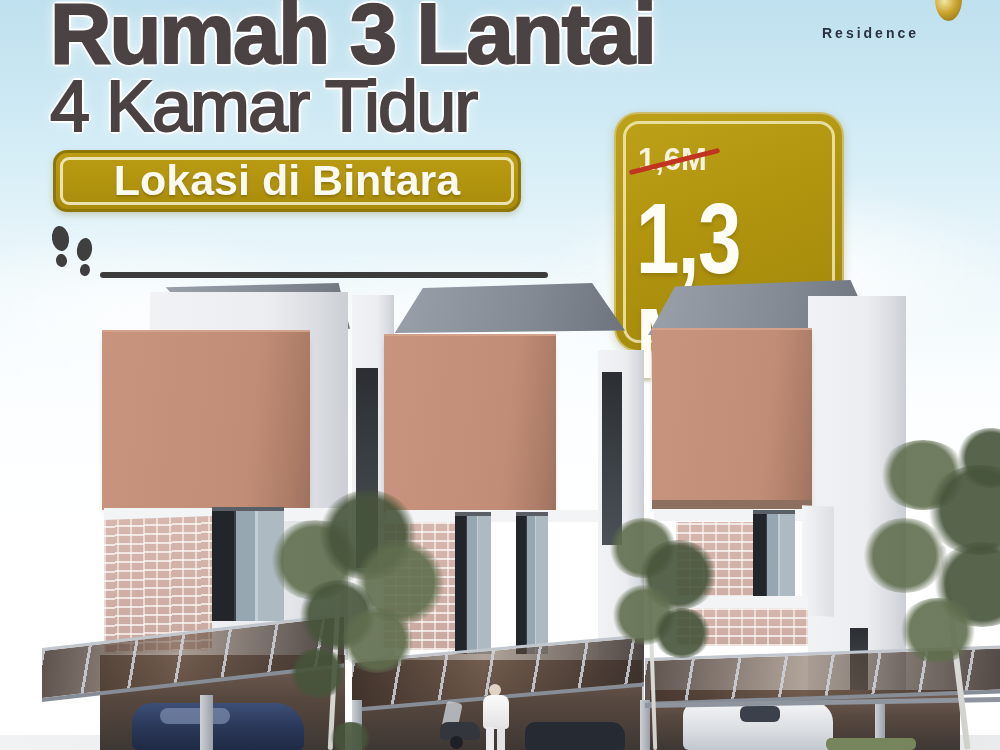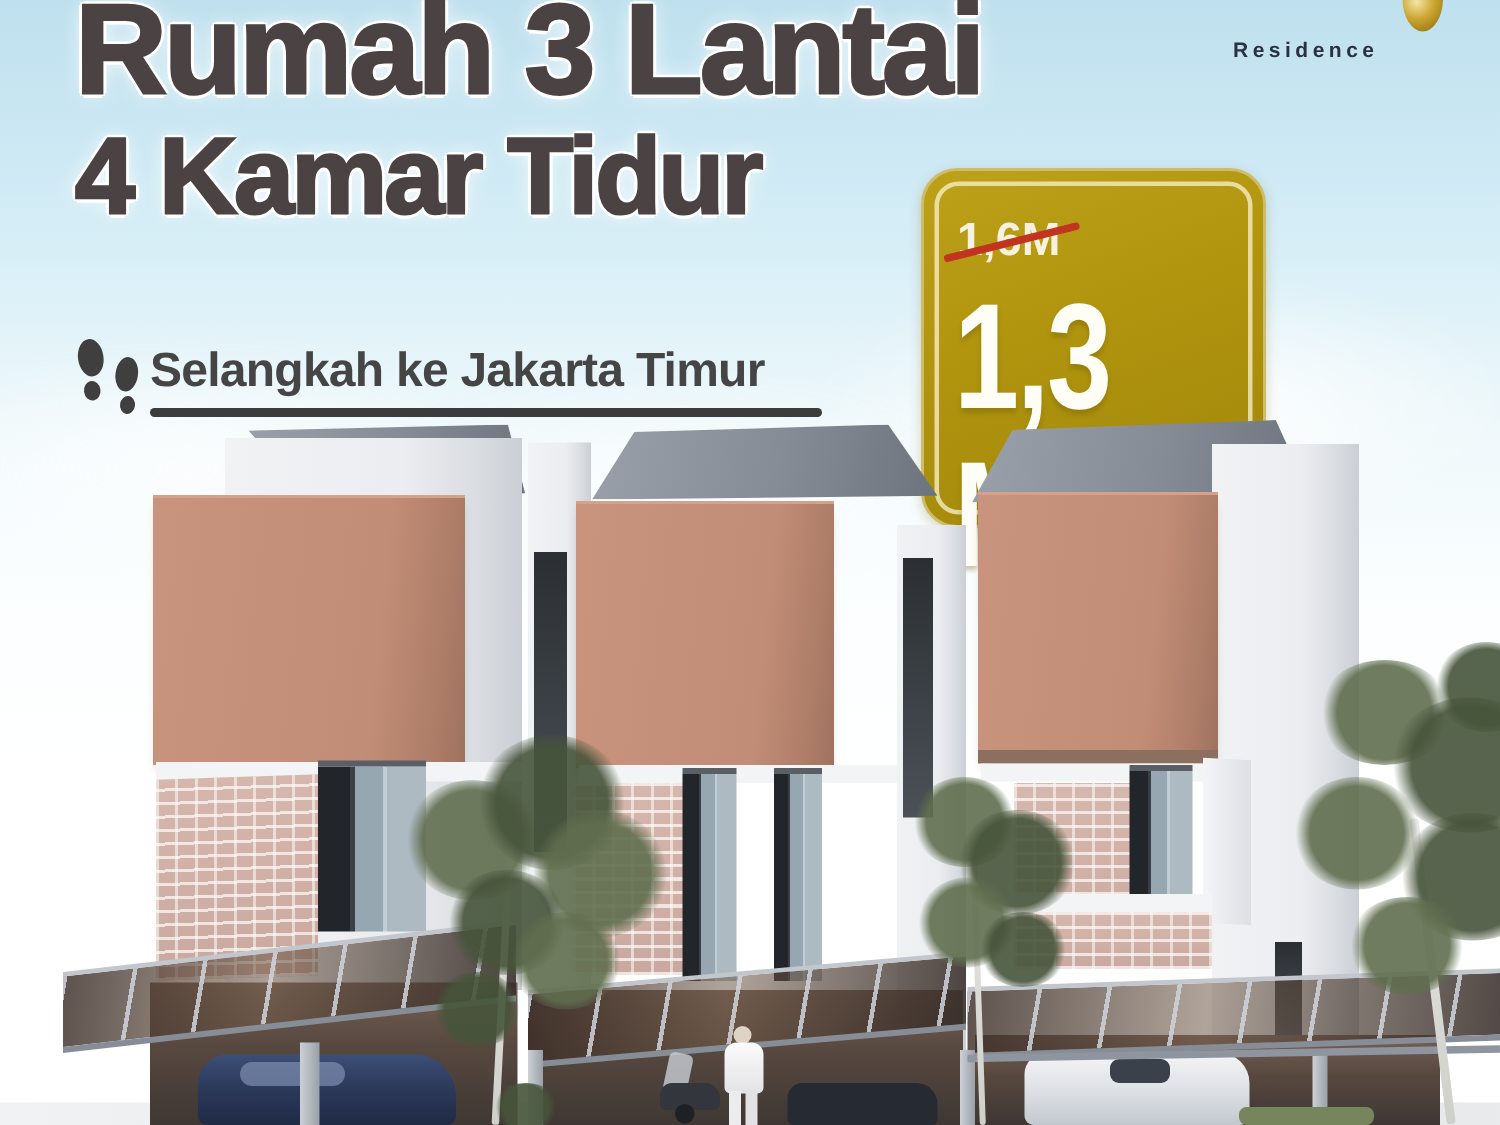--- a/index.html
+++ b/index.html
@@ -55,21 +55,21 @@
   
   .overlay{position:absolute;z-index:10;}
   .brand{left:822px;top:1px;display:flex;align-items:flex-start;gap:16px;}
   .brand-name{font-size:14px;font-weight:bold;letter-spacing:3px;color:#2a3140;margin-top:24px;}
   .ball{display:block;width:27px;height:22px;border-radius:0 0 50% 50%/0 0 100% 100%;margin-top:-2px;
     background:radial-gradient(circle at 35% 10%,#f3e6a8,#caa42c 45%,#8a6d14 95%);}
   .h1{left:50px;top:-12px;font-size:85px;line-height:92px;font-weight:bold;letter-spacing:-2px;
     color:#4b4244;-webkit-text-stroke:2px #4b4244;white-space:nowrap;
     text-shadow:3px 0 0 #fff,-3px 0 0 #fff,0 3px 0 #fff,0 -3px 0 #fff,
       2px 2px 0 #fff,-2px -2px 0 #fff,2px -2px 0 #fff,-2px 2px 0 #fff,0 0 14px rgba(255,255,255,.95);}
-  .h2{left:50px;top:76px;font-size:72px;line-height:84px;font-weight:bold;letter-spacing:-2px;
+  .h2{left:50px;top:64px;font-size:72px;line-height:84px;font-weight:normal;letter-spacing:-2px;
     color:#4b4244;-webkit-text-stroke:2px #4b4244;white-space:nowrap;
     text-shadow:3px 0 0 #fff,-3px 0 0 #fff,0 3px 0 #fff,0 -3px 0 #fff,
       2px 2px 0 #fff,-2px -2px 0 #fff,2px -2px 0 #fff,-2px 2px 0 #fff,0 0 14px rgba(255,255,255,.95);}
   .badge{left:53px;top:150px;width:468px;height:62px;border-radius:14px;border:3px solid #8f7608;
     box-sizing:border-box;background:linear-gradient(180deg,#bb9c13,#a88c0a);
     text-align:center;font-size:43px;font-weight:bold;color:#fbfaf2;line-height:54px;
     text-shadow:0 2px 2px rgba(90,70,0,.35);box-shadow:0 3px 6px rgba(120,100,20,.25);}
   .badge::before{content:"";position:absolute;inset:4px;border:3px solid rgba(250,246,220,.8);
     border-radius:9px;pointer-events:none;}
   .tagline-text{left:100px;top:228px;font-size:32px;font-weight:bold;letter-spacing:-.5px;
@@ -186,23 +186,23 @@
   </div>
 
   <div class="overlay brand">
     <span class="brand-name">Residence</span>
     <i class="ball"></i>
   </div>
 
   <div class="overlay h1">Rumah 3 Lantai</div>
   <div class="overlay h2">4 Kamar Tidur</div>
 
+  <div class="overlay badge">Lokasi di Bintara</div>
 
   <div class="overlay footsteps">
     <i class="fp" style="left:0;top:2px;width:17px;height:25px;transform:rotate(-8deg);"></i>
     <i class="fp" style="left:4px;top:30px;width:11px;height:13px;transform:rotate(-8deg);"></i>
     <i class="fp" style="left:25px;top:14px;width:15px;height:23px;transform:rotate(8deg);"></i>
     <i class="fp" style="left:28px;top:40px;width:10px;height:12px;transform:rotate(8deg);"></i>
   </div>
-  <div class="overlay tagline-text">Selangkah ke Jakarta Timur</div>
   <div class="overlay tagline-underline"></div>
 
 </div>
 
 </body></html>

